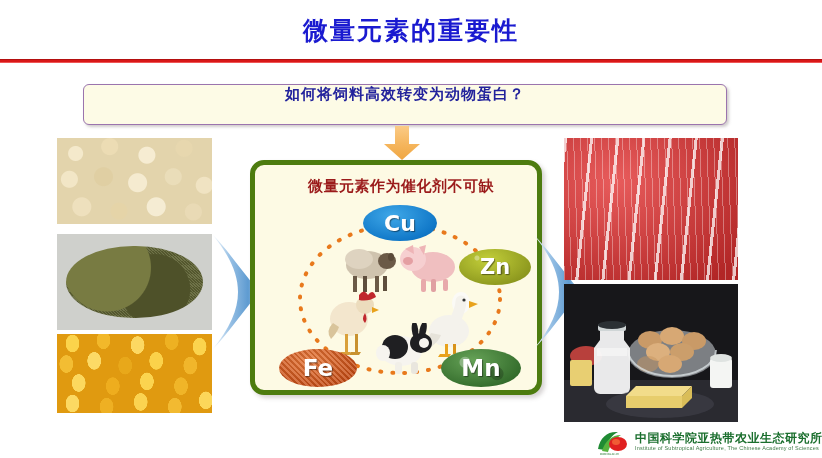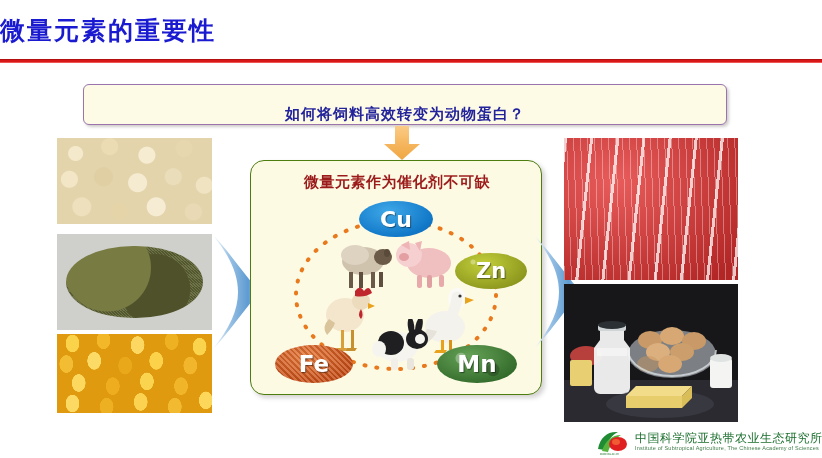--- a/index.html
+++ b/index.html
@@ -14,20 +14,21 @@
     overflow: hidden;
     font-family: "Liberation Sans", "DejaVu Sans", sans-serif;
   }
 
   
   .slide-title {
     position: absolute;
     left: 0;
     top: 14px;
     width: 822px;
+    text-align: center;
     font-size: 25px;
     font-weight: bold;
     color: #1a1ad0;
     letter-spacing: 2px;
     font-family: "DejaVu Sans", "Liberation Sans", sans-serif;
   }
   .title-rule {
     position: absolute;
     left: 0;
     top: 59px;
@@ -45,21 +46,21 @@
     left: 83px;
     top: 84px;
     width: 644px;
     height: 41px;
     box-sizing: border-box;
     background: #fdfbe6;
     border: 1px solid #9b74ae;
     border-radius: 6px;
     box-shadow: 2px 2px 3px rgba(120,110,110,0.35);
     display: flex;
-    align-items: flex-end;
+    align-items: flex-start;
     justify-content: center;
   }
   .question-text {
     font-size: 15px;
     font-weight: bold;
     color: #23239c;
     letter-spacing: 1px;
     font-family: "DejaVu Sans", "Liberation Sans", sans-serif;
   }
 
@@ -163,21 +164,21 @@
 
   
   .center-panel {
     position: absolute;
     left: 250px;
     top: 160px;
     width: 292px;
     height: 235px;
     box-sizing: border-box;
     background: #fdfae4;
-    border: 1px solid #4d7c0f;
+    border: 5px solid #4d7c0f;
     border-radius: 14px;
     box-shadow: 3px 3px 4px rgba(120,110,110,0.30);
   }
   .center-title {
     position: absolute;
     left: 0; top: 12px;
     width: 292px;
     text-align: center;
     font-size: 15px;
     font-weight: bold;
@@ -214,21 +215,21 @@
     background: radial-gradient(ellipse at 40% 30%, #3fa8e8 0%, #1178c8 70%, #0a63ad 100%);
   }
   .elem-se {
     left: 6px; top: 58px; width: 72px; height: 36px;
     font-size: 21px;
     background-color: #3d7a63;
     background-image: repeating-linear-gradient(90deg, rgba(255,255,255,0.30) 0 1px, rgba(0,0,0,0.10) 1px 3px),
                       radial-gradient(ellipse at 40% 30%, #6fa98e 0%, #2f6650 80%);
   }
   .elem-zn {
-    left: 196px; top: 54px; width: 72px; height: 36px;
+    left: 196px; top: 46px; width: 72px; height: 36px;
     font-size: 21px;
     background-color: #9aa81a;
     background-image: radial-gradient(circle at 25% 25%, rgba(255,255,255,0.35) 0 2px, rgba(0,0,0,0) 3px),
                       radial-gradient(circle at 60% 60%, rgba(0,0,0,0.18) 0 3px, rgba(0,0,0,0) 4px),
                       radial-gradient(ellipse at 40% 30%, #c3cf3a 0%, #85901a 85%);
   }
   .elem-fe {
     left: 16px; top: 146px; width: 78px; height: 38px;
     font-size: 23px;
     background-color: #d4581a;
@@ -280,21 +281,21 @@
     top: 428px;
     width: 224px;
     height: 28px;
     display: flex;
     align-items: center;
   }
   .logo-mark { width: 34px; height: 26px; flex: 0 0 auto; }
   .logo-text { margin-left: 5px; line-height: 1.05; }
   .logo-cn {
     font-size: 12px;
-    font-weight: normal;
+    font-weight: bold;
     color: #1b6f2e;
     letter-spacing: 0.5px;
     white-space: nowrap;
     font-family: "DejaVu Sans", "Liberation Sans", sans-serif;
   }
   .logo-en {
     font-size: 5.5px;
     color: #3c7a45;
     letter-spacing: 0.2px;
     white-space: nowrap;

